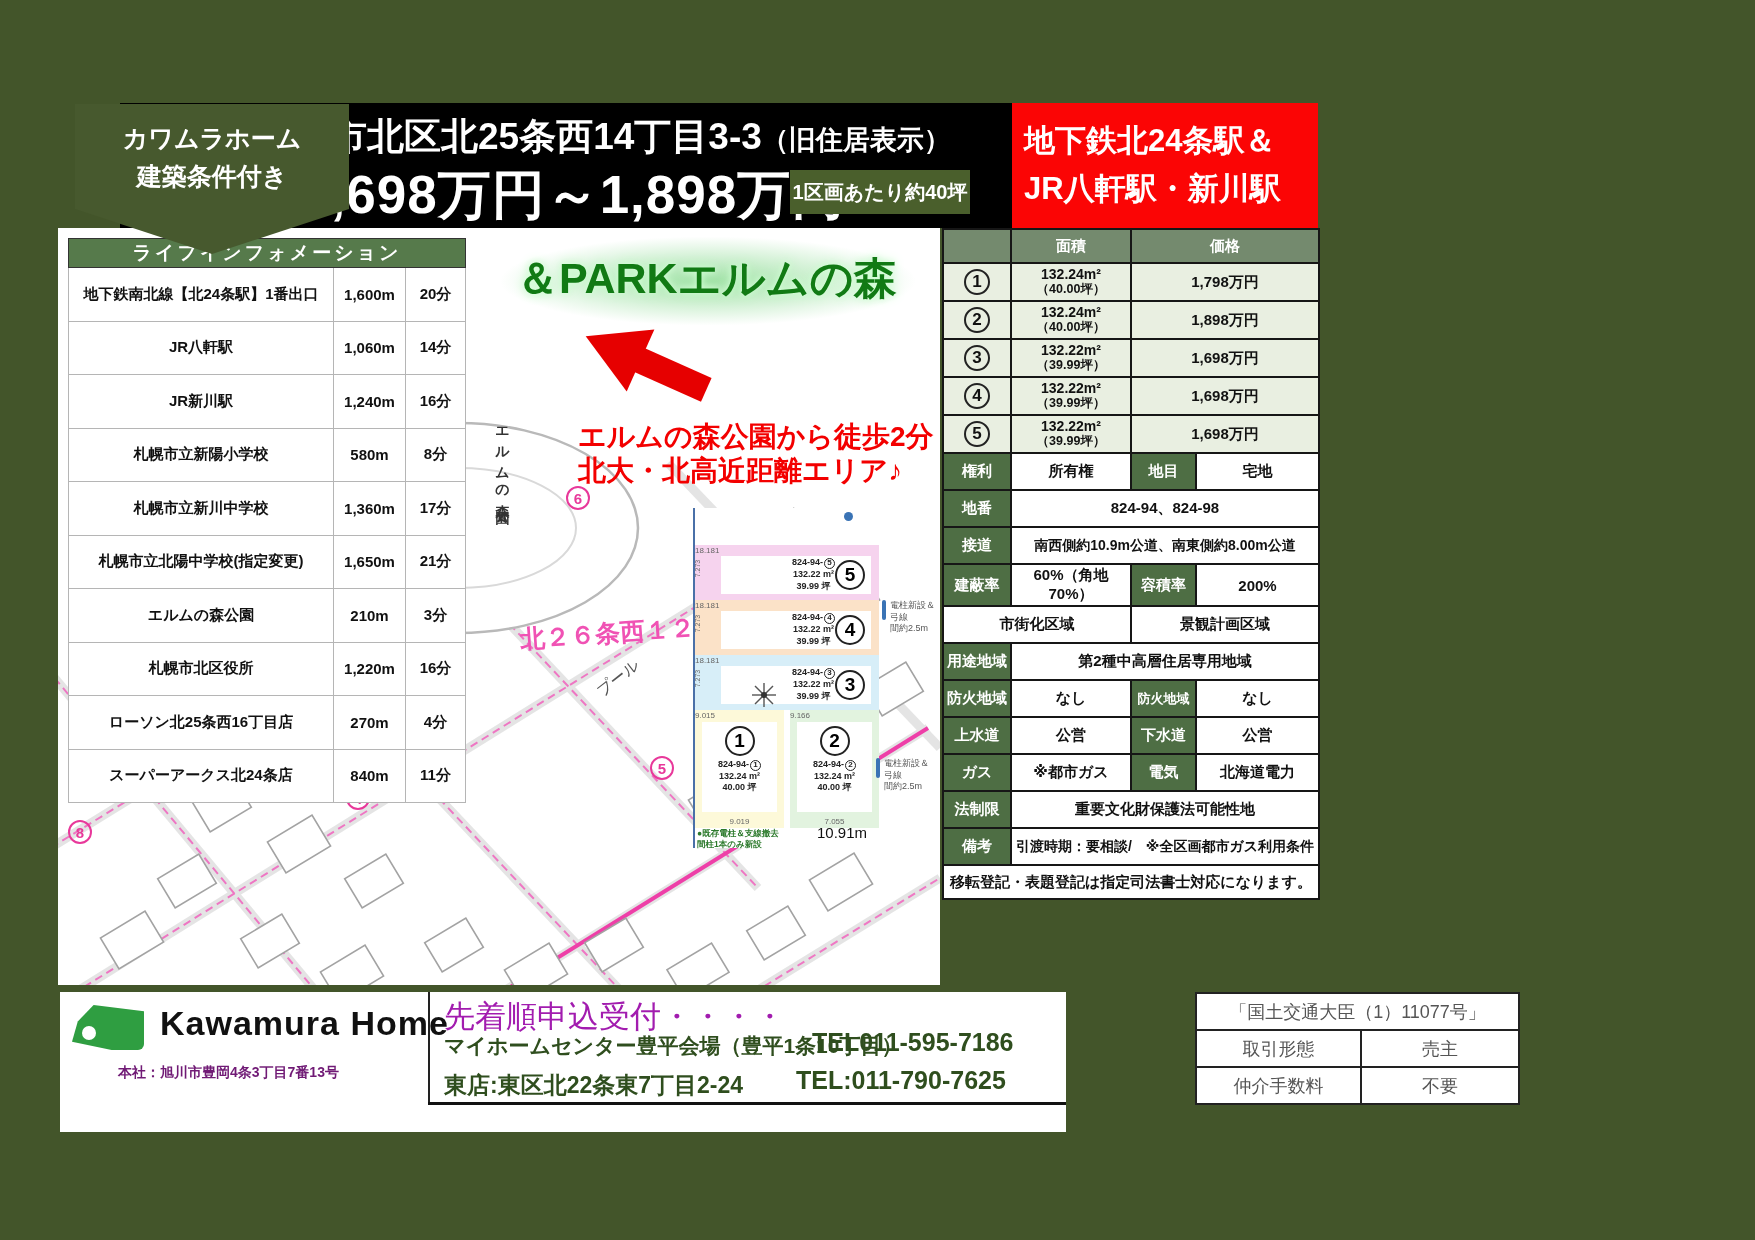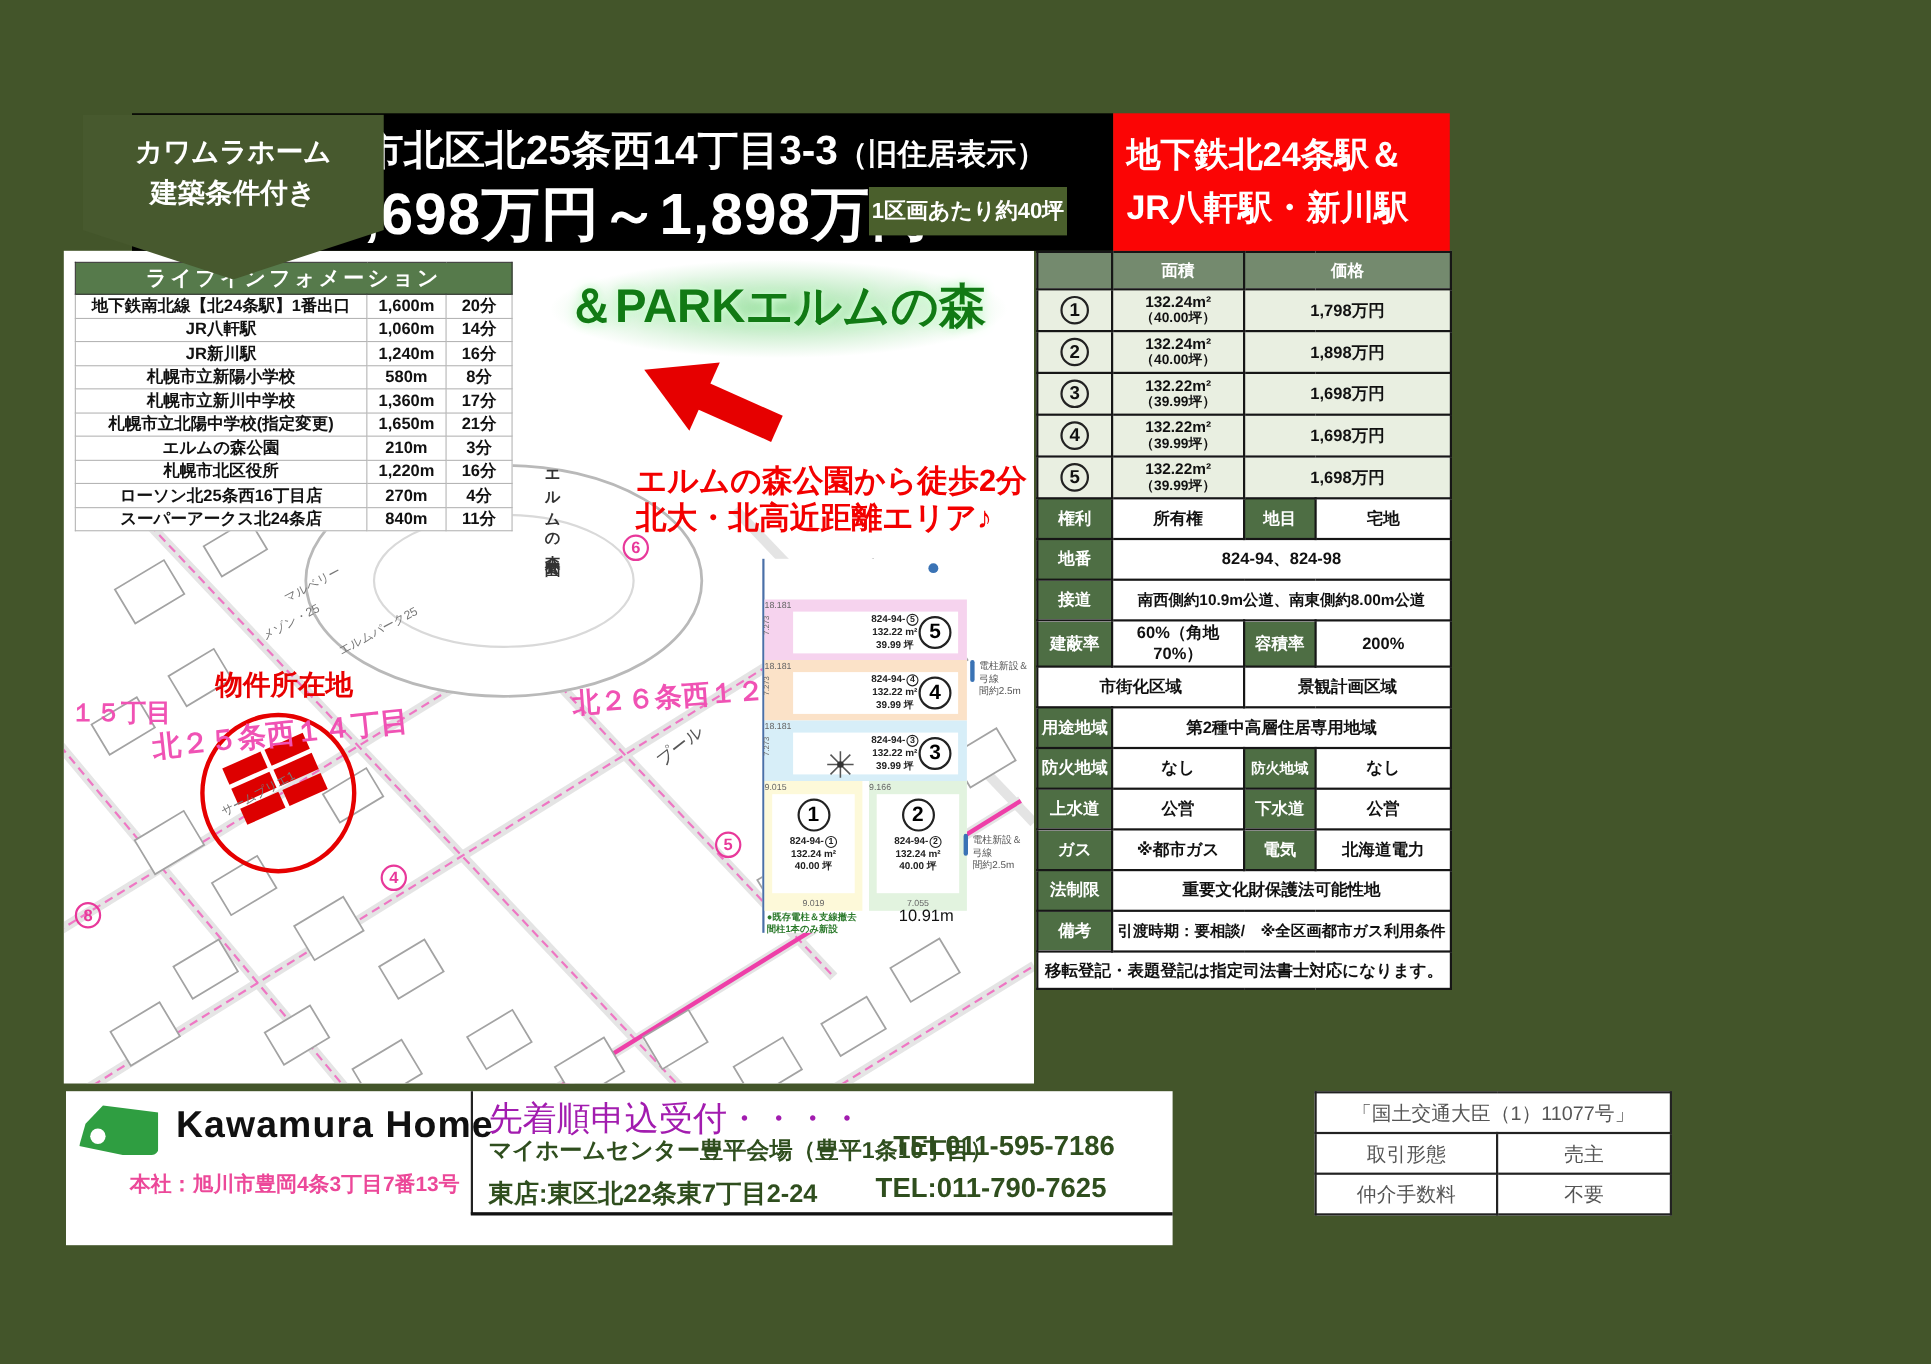--- a/index.html
+++ b/index.html
@@ -59,21 +59,21 @@
   .sp-legend{position:absolute;left:2px;top:320px;font-size:8.5px;font-weight:bold;color:#2c7a2c;white-space:pre-line;line-height:1.3}
   .sp-bw{position:absolute;left:122px;top:316px;font-size:15px;color:#111}
   .compass{position:absolute;left:30px;top:16px}
   .pole-note{position:absolute;z-index:3;display:flex;gap:4px;align-items:flex-start;font-size:9px;color:#555;white-space:pre-line;line-height:1.3}
   .pin{width:4px;height:20px;background:#3a73b5;border-radius:2px;flex:none}
   .bluedot{position:absolute;width:9px;height:9px;border-radius:50%;background:#3a73b5;z-index:3}
 
   
   .life{position:absolute;left:68px;top:238px;width:397px;border-collapse:collapse;background:#fff;z-index:4;table-layout:fixed}
   .life th{background:#567a4b;color:#fff;font-weight:bold;font-size:19px;letter-spacing:3px;height:26px;border:1px solid #333}
-  .life td{border:1px solid #b5b5b5;font-weight:bold;font-size:15px;text-align:center;height:20.5px;padding:0 2px;color:#111;
+  .life td{border:1px solid #b5b5b5;font-weight:bold;font-size:15px;text-align:center;height:20.5px;padding:16px 2px;color:#111;
            overflow:hidden;white-space:nowrap}
 
   
   .details{position:absolute;left:942px;top:228px;width:376px;border-collapse:collapse;table-layout:fixed;z-index:4;background:#fff}
   .details td{border:2px solid #161616;text-align:center;vertical-align:middle;font-weight:bold;background:#fff;color:#111;
               padding:1px 2px;font-size:15px;overflow:hidden}
   .details tr{height:37px}
   .details tr.r-head{height:34px}
   .details tr.lot-row{height:38px}
   .details tr.r-note{height:34px}
@@ -85,21 +85,21 @@
   .lot-area .a2{font-size:12.5px;line-height:1.1}
   .lot-price{font-size:21px}
   .cnum-tbl{width:26px;height:26px;border:2px solid #222;font-size:17px;background:transparent}
 
   
   .footer{position:absolute;left:60px;top:992px;width:1006px;height:140px;background:#fff;z-index:4}
   .logo{position:absolute;left:12px;top:12px;width:72px;height:46px;background:#2f9e41;border-radius:6px;
         clip-path:polygon(8% 38%,30% 2%,100% 16%,100% 100%,55% 100%,0 82%)}
   .logo-notch{position:absolute;left:22px;top:34px;width:14px;height:14px;background:#fff;border-radius:50%}
   .company{position:absolute;left:100px;top:12px;font-size:34px;font-weight:bold;color:#111;letter-spacing:1px;white-space:nowrap}
-  .hq{position:absolute;left:58px;top:72px;font-size:19px;font-weight:bold;color:#ec4899;white-space:nowrap}
+  .hq{position:absolute;left:58px;top:72px;font-size:14px;font-weight:bold;color:#701a75;white-space:nowrap}
   .foot-div{position:absolute;left:368px;top:0;width:2px;height:112px;background:#222}
   .accept{position:absolute;left:384px;top:4px;font-size:31px;font-weight:normal;color:#a21caf;white-space:nowrap}
   .venue1{position:absolute;left:384px;top:40px;font-size:21px;font-weight:bold;color:#2f4e1e;white-space:nowrap}
   .tel1{position:absolute;left:752px;top:36px;font-size:25px;font-weight:bold;color:#2f4e1e;white-space:nowrap}
   .venue2{position:absolute;left:384px;top:78px;font-size:23px;font-weight:bold;color:#2f4e1e;white-space:nowrap}
   .tel2{position:absolute;left:736px;top:74px;font-size:25px;font-weight:bold;color:#2f4e1e;white-space:nowrap}
   .foot-underline{position:absolute;left:368px;top:110px;width:638px;height:3px;background:#111}
   .license{position:absolute;left:1195px;top:992px;width:323px;border-collapse:collapse;background:#fff;z-index:4;table-layout:fixed}
   .license td{border:2px solid #222;text-align:center;color:#555;font-size:18px;height:33px;background:#fff;white-space:nowrap;overflow:hidden}
 </style>

